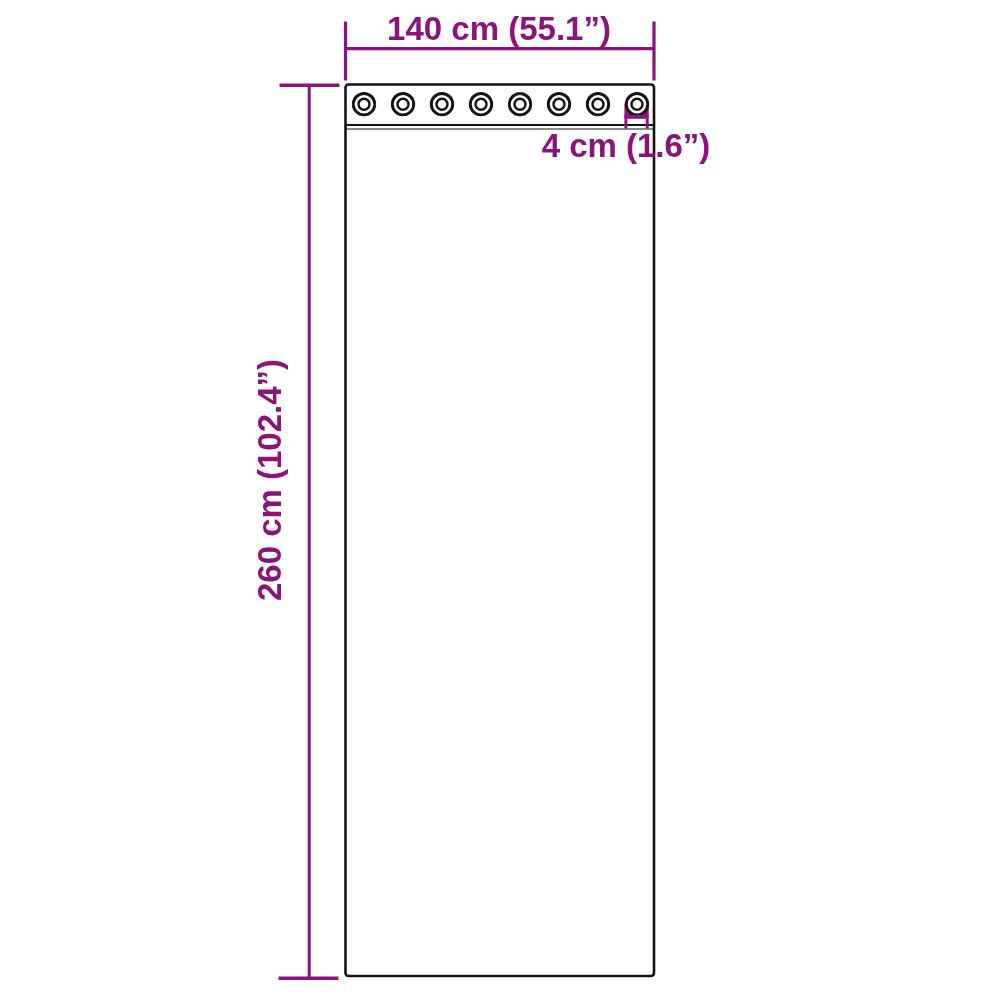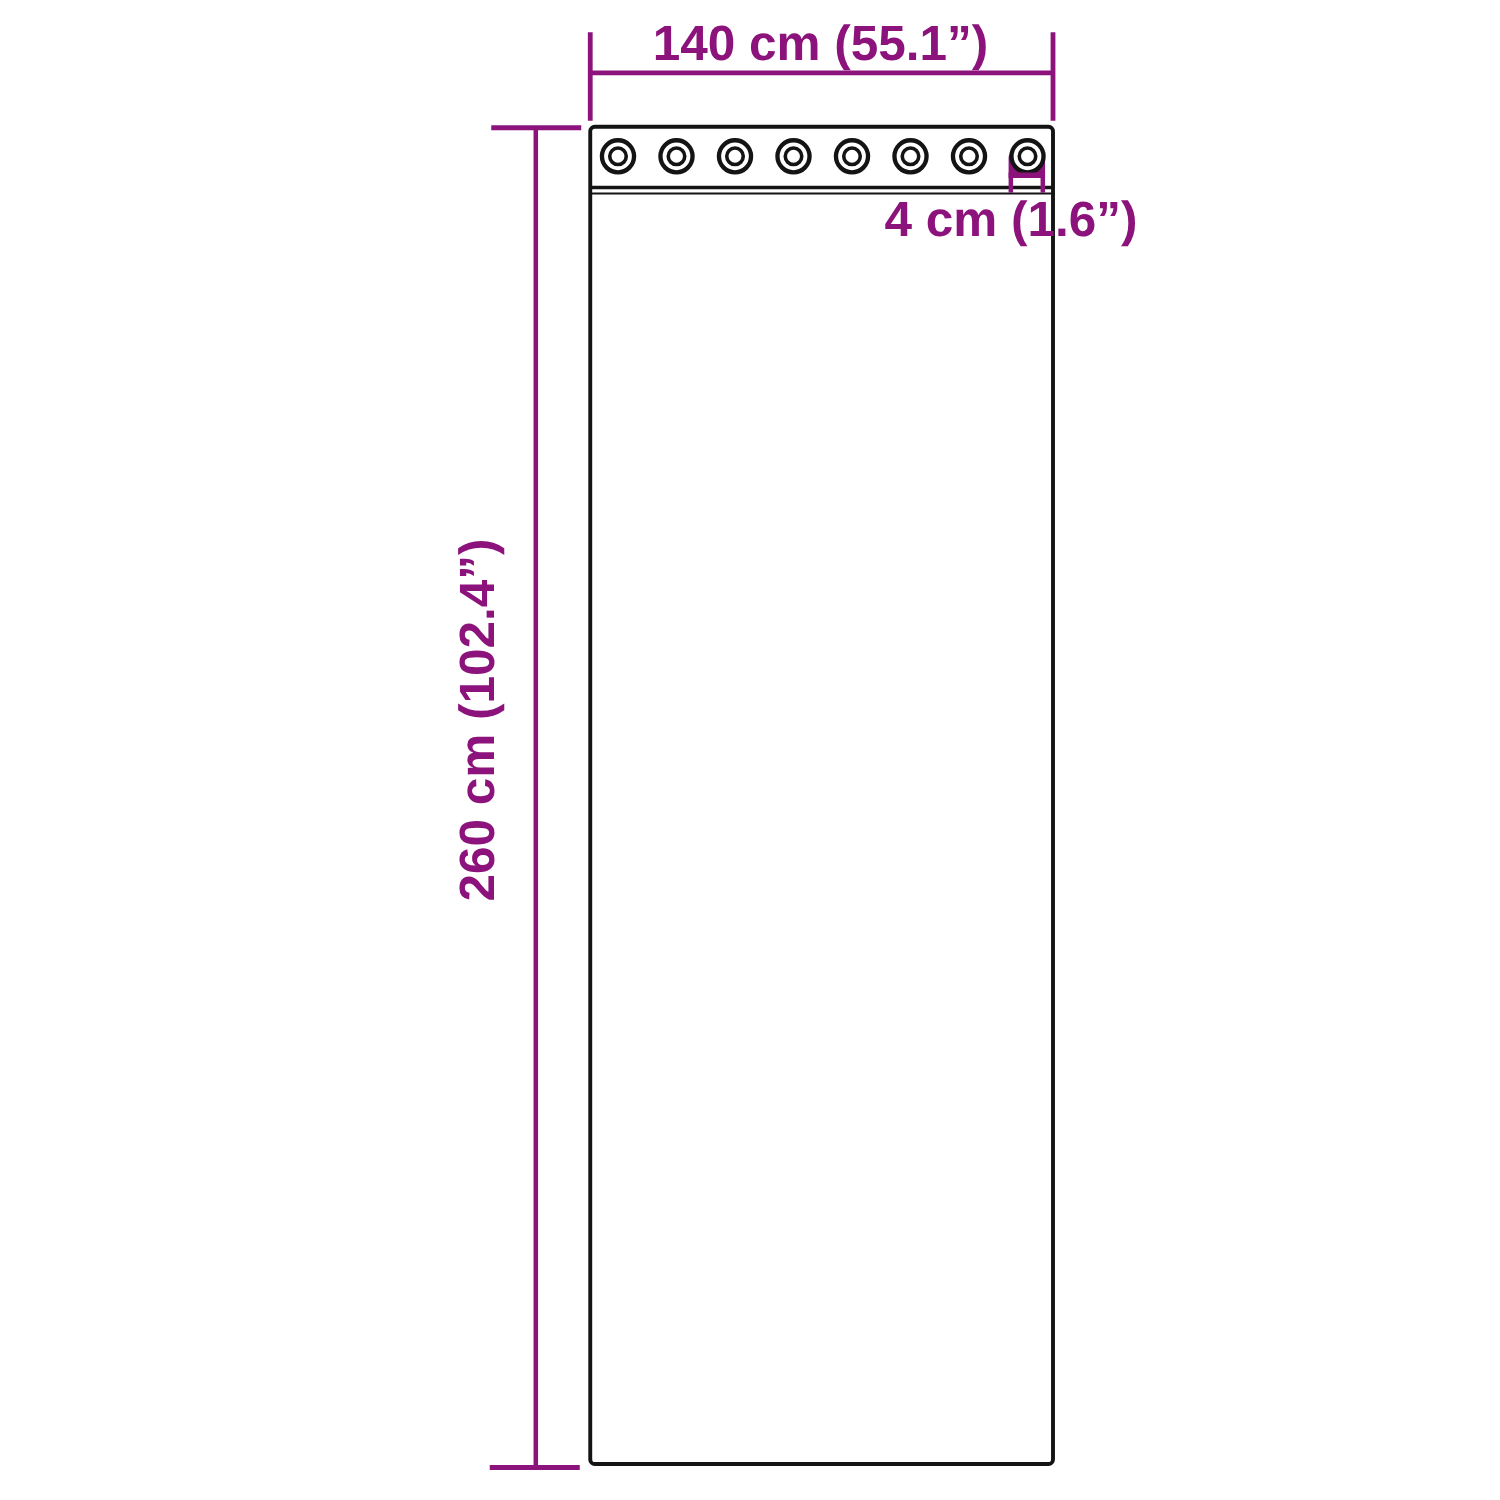--- a/index.html
+++ b/index.html
@@ -1,16 +1,16 @@
 <!DOCTYPE html>
 <html><head>
 <meta charset="utf-8">
 <style>
   html,body{margin:0;padding:0;background:#ffffff;}
-  .page{width:832px;height:1000px;position:relative;font-family:"Liberation Sans",sans-serif;margin-left:48px;}
+  .page{width:832px;height:1000px;position:relative;font-family:"Liberation Sans",sans-serif;}
 </style>
 </head>
 <body>
 <div class="page">
 <svg width="1000" height="1000" viewBox="0 0 1000 1000" xmlns="http://www.w3.org/2000/svg">
 
   <rect x="0" y="0" width="1000" height="1000" fill="#ffffff"></rect>
 
   <rect x="345.5" y="84.5" width="308.5" height="891.5" rx="3" fill="#ffffff" stroke="#141414" stroke-width="2.6"></rect>
 

